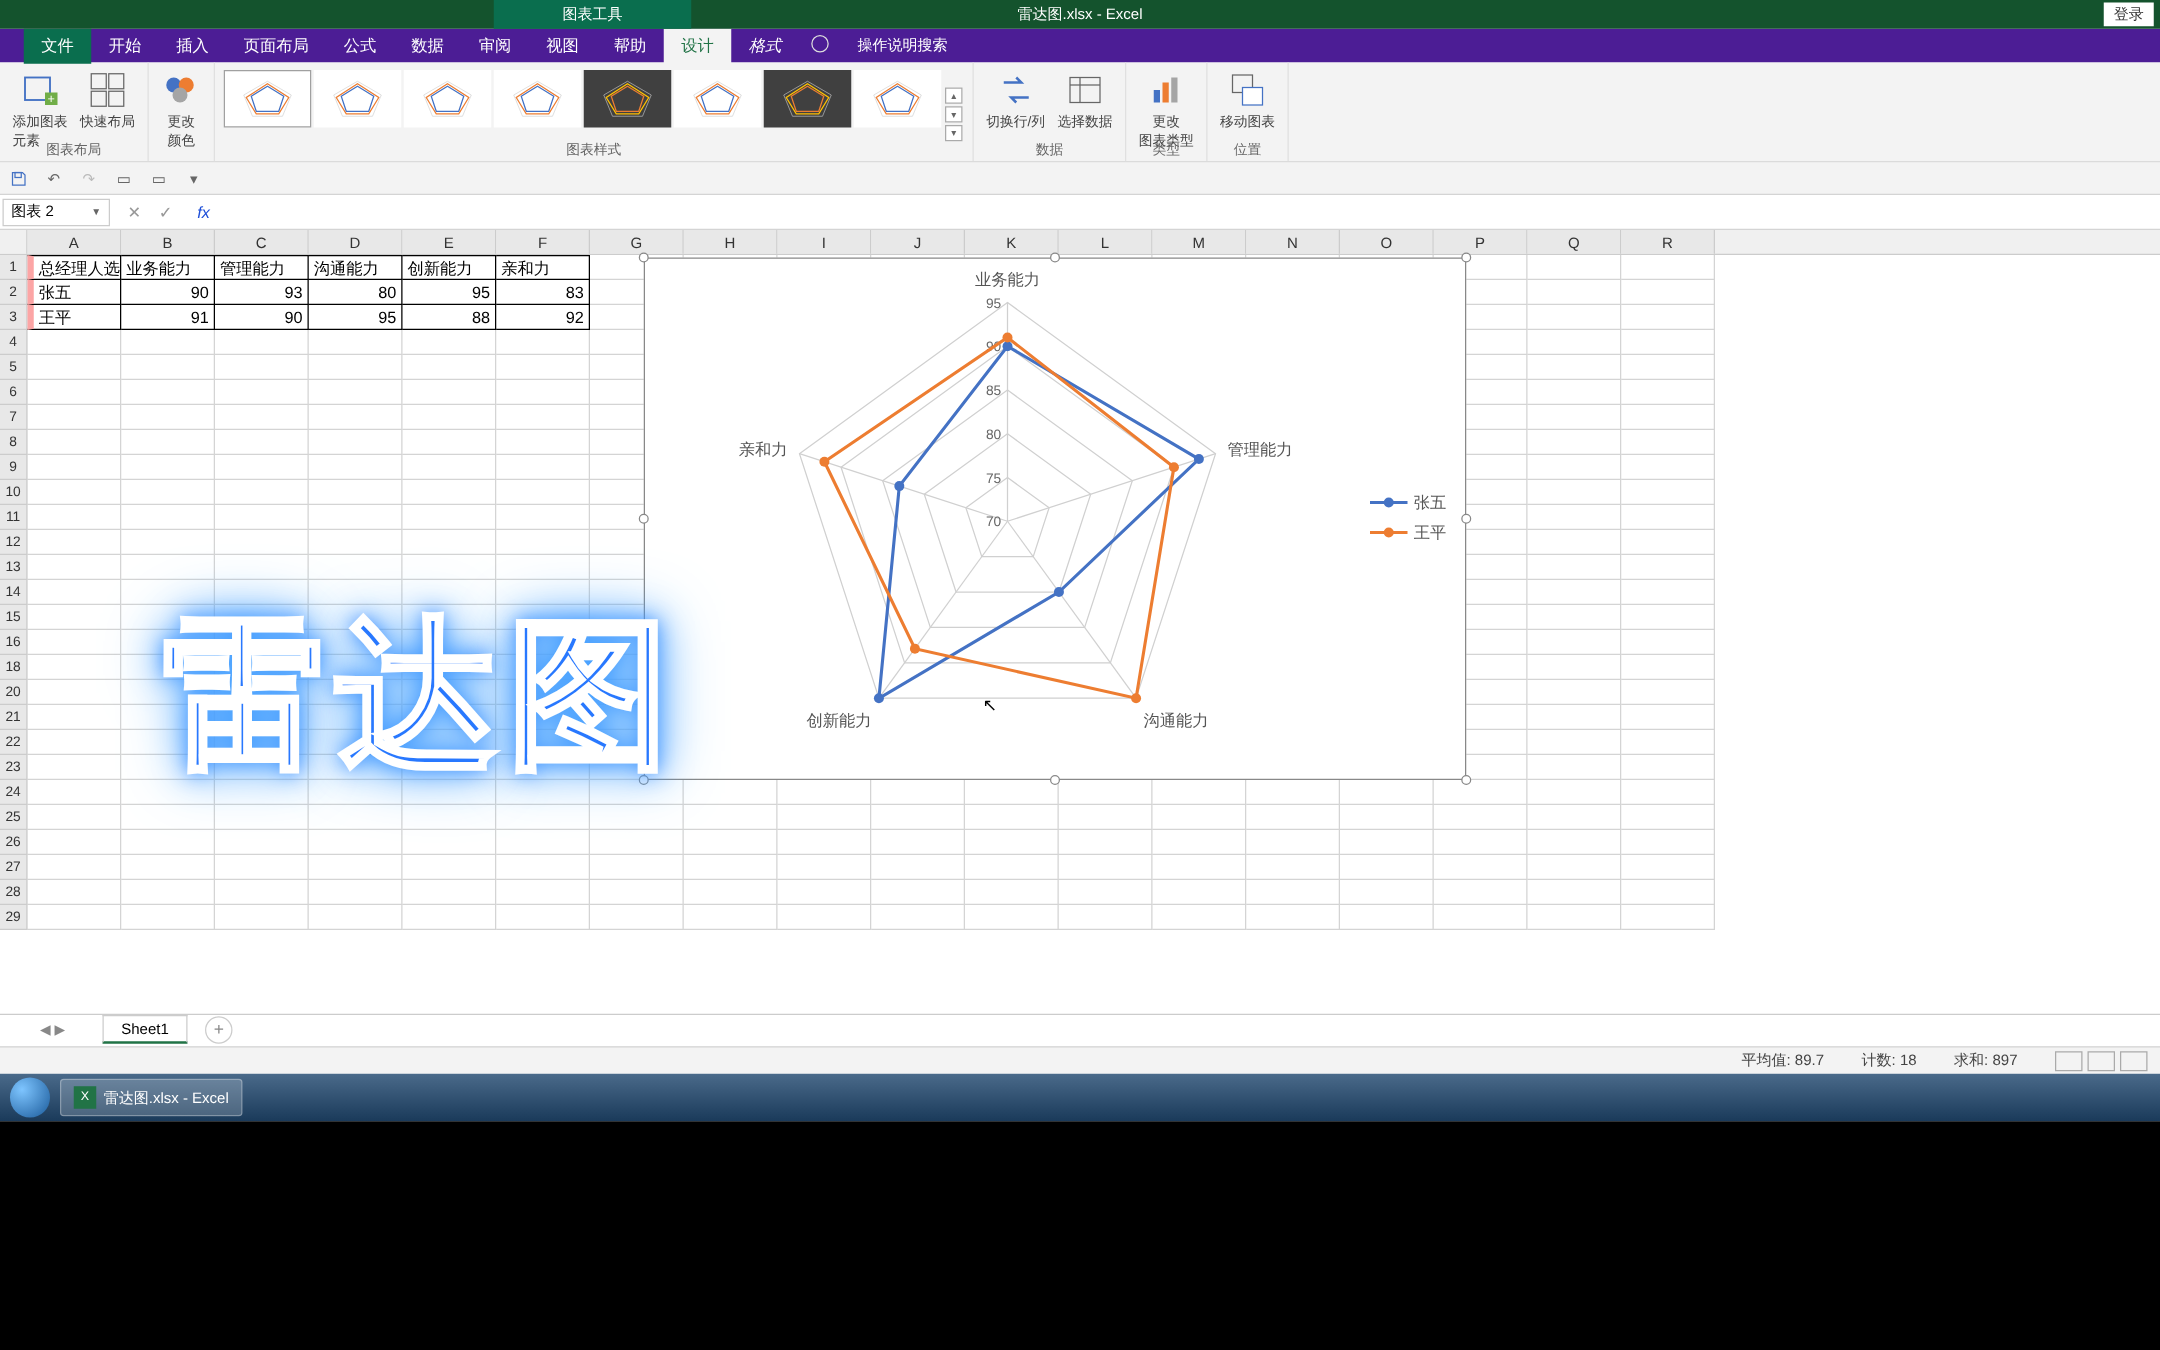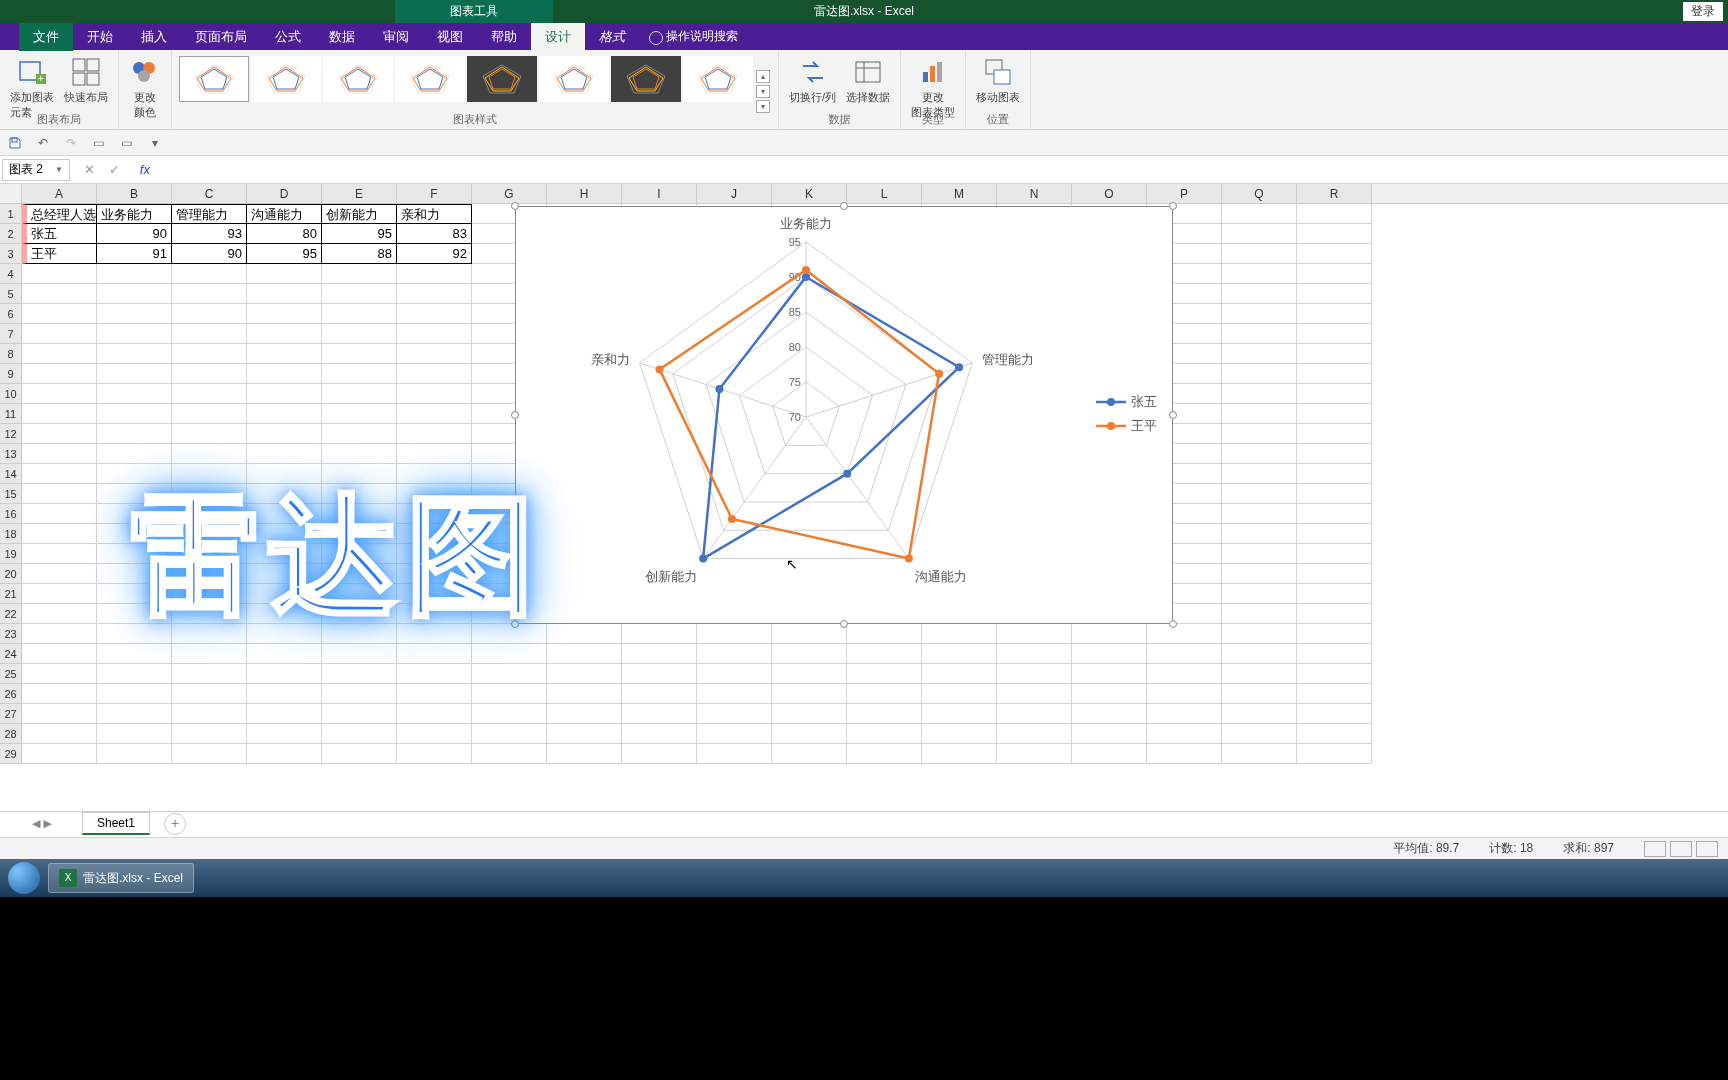--- a/index.html
+++ b/index.html
@@ -10,21 +10,21 @@
 .titlebar .chart-tools { position: absolute; left: 395px; color: #fff; font-size: 12px; padding: 3px 55px; background: #0a6e4e; }
 .titlebar .doc-title { position: absolute; left: 0; right:0; text-align:center; color: #fff; font-size: 12px; }
 .titlebar .login { position: absolute; right: 5px; top: 2px; background: #fff; color: #333; font-size: 12px; padding: 1px 8px; }
 
 
 .ribbon-tabs { height: 27px; background: #4c1d95; display: flex; align-items: center; padding-left: 19px; gap: 0; }
 .ribbon-tabs .tab { color: #fff; font-size: 13px; padding: 5px 14px; cursor: pointer; }
 .ribbon-tabs .tab.active { background: #f3f3f3; color: #217346; }
 .ribbon-tabs .tab.file { background: #0a6e4e; }
 .ribbon-tabs .format-tab { color:#fff; font-size:13px; padding:5px 14px;font-style:italic; }
-.ribbon-tabs .tell-me { display:flex; align-items:flex-end; gap:3px; color:#fff; font-size:12px; margin-left:10px;}
+.ribbon-tabs .tell-me { display:flex; align-items:flex-start; gap:23px; color:#fff; font-size:12px; margin-left:10px;}
 .ribbon-tabs .tell-me .bulb { width:14px; height:14px; border:1.5px solid #ddd; border-radius:50%; position:relative;}
 
 
 .ribbon { height: 80px; background: #f3f3f3; border-bottom: 1px solid #d4d4d4; display: flex; }
 .ribbon-group { border-right: 1px solid #e0e0e0; padding: 4px 6px 0; display:flex; flex-direction:column; position:relative; }
 .ribbon-group .label { position:absolute; bottom:2px; left:0; right:0; text-align:center; font-size:11px; color:#666;}
 .ribbon-btn { display:flex; flex-direction:column; align-items:center; font-size:11px; color:#444; padding:2px 4px; cursor:pointer;}
 .ribbon-btn .icon { width:32px; height:32px; margin-bottom:2px; display:flex; align-items:center; justify-content:center;}
 .ribbon-row { display:flex; gap:2px;}
 .chart-style { width:70px; height:46px; border:1px solid transparent; background:#fff; margin:2px 1px; display:flex; align-items:center; justify-content:center; cursor:pointer;}
@@ -33,21 +33,21 @@
 .chart-style svg { width:50px; height:36px;}
 .style-scroll { width:18px; display:flex; flex-direction:column; justify-content:center; gap:2px; padding:2px;}
 .style-scroll div { height:13px; border:1px solid #aaa; background:#fff; font-size:8px; text-align:center; line-height:11px; color:#666;}
 
 
 .qat { height: 26px; background: #f3f3f3; border-bottom:1px solid #d4d4d4; display:flex; align-items:center; padding-left:6px; gap:10px;}
 .qat .qat-btn { width:18px; height:18px; display:flex; align-items:center; justify-content:center; font-size:12px; color:#666; cursor:pointer;}
 
 
 .formula-row { height:28px; background:#fff; border-bottom:1px solid #d4d4d4; display:flex; align-items:center;}
-.name-box { width:68px; height:22px; border:1px solid #ccc; margin:0 2px; font-size:12px; padding:2px 6px; display:flex; align-items:center; justify-content:space-between; background:#fff;}
+.name-box { width:86px; height:22px; border:1px solid #ccc; margin:0 2px; font-size:12px; padding:2px 6px; display:flex; align-items:center; justify-content:space-between; background:#fff;}
 .name-box .dd { font-size:8px; color:#666;}
 .fx-controls { display:flex; align-items:center; gap:14px; padding:0 12px; color:#999; font-size:13px;}
 .fx-label { font-style:italic; color:#1d4ed8; font-size:13px; padding:0 8px;}
 .formula-input { flex:1; height:22px; border:none; font-size:12px; padding:0 4px;}
 
 
 .grid-area { position:relative; height:600px; background:#fff;}
 .col-headers { display:flex; height:20px; background:#f0f0f0; border-bottom:1px solid #ccc;}
 .corner { width:22px; border-right:1px solid #ccc; background:#f0f0f0;}
 .col-h { width:75px; text-align:center; font-size:12px; color:#333; border-right:1px solid #ccc; line-height:20px; background:#e8e8e8;}
@@ -670,41 +670,20 @@
         <div class="cell"></div>
         <div class="cell"></div>
         <div class="cell"></div>
         <div class="cell"></div>
         <div class="cell"></div>
         <div class="cell"></div>
         <div class="cell"></div>
       </div>
       <div class="row">
         <div class="row-h">18</div>
-        <div class="cell"></div>
-        <div class="cell"></div>
-        <div class="cell"></div>
-        <div class="cell"></div>
-        <div class="cell"></div>
-        <div class="cell"></div>
-        <div class="cell"></div>
-        <div class="cell"></div>
-        <div class="cell"></div>
-        <div class="cell"></div>
-        <div class="cell"></div>
-        <div class="cell"></div>
-        <div class="cell"></div>
-        <div class="cell"></div>
-        <div class="cell"></div>
-        <div class="cell"></div>
-        <div class="cell"></div>
-        <div class="cell"></div>
-      </div>
-      <div class="row">
-        <div class="row-h">19</div>
         <div class="cell"></div>
         <div class="cell"></div>
         <div class="cell"></div>
         <div class="cell"></div>
         <div class="cell"></div>
         <div class="cell"></div>
         <div class="cell"></div>
         <div class="cell"></div>
         <div class="cell"></div>
         <div class="cell"></div>

